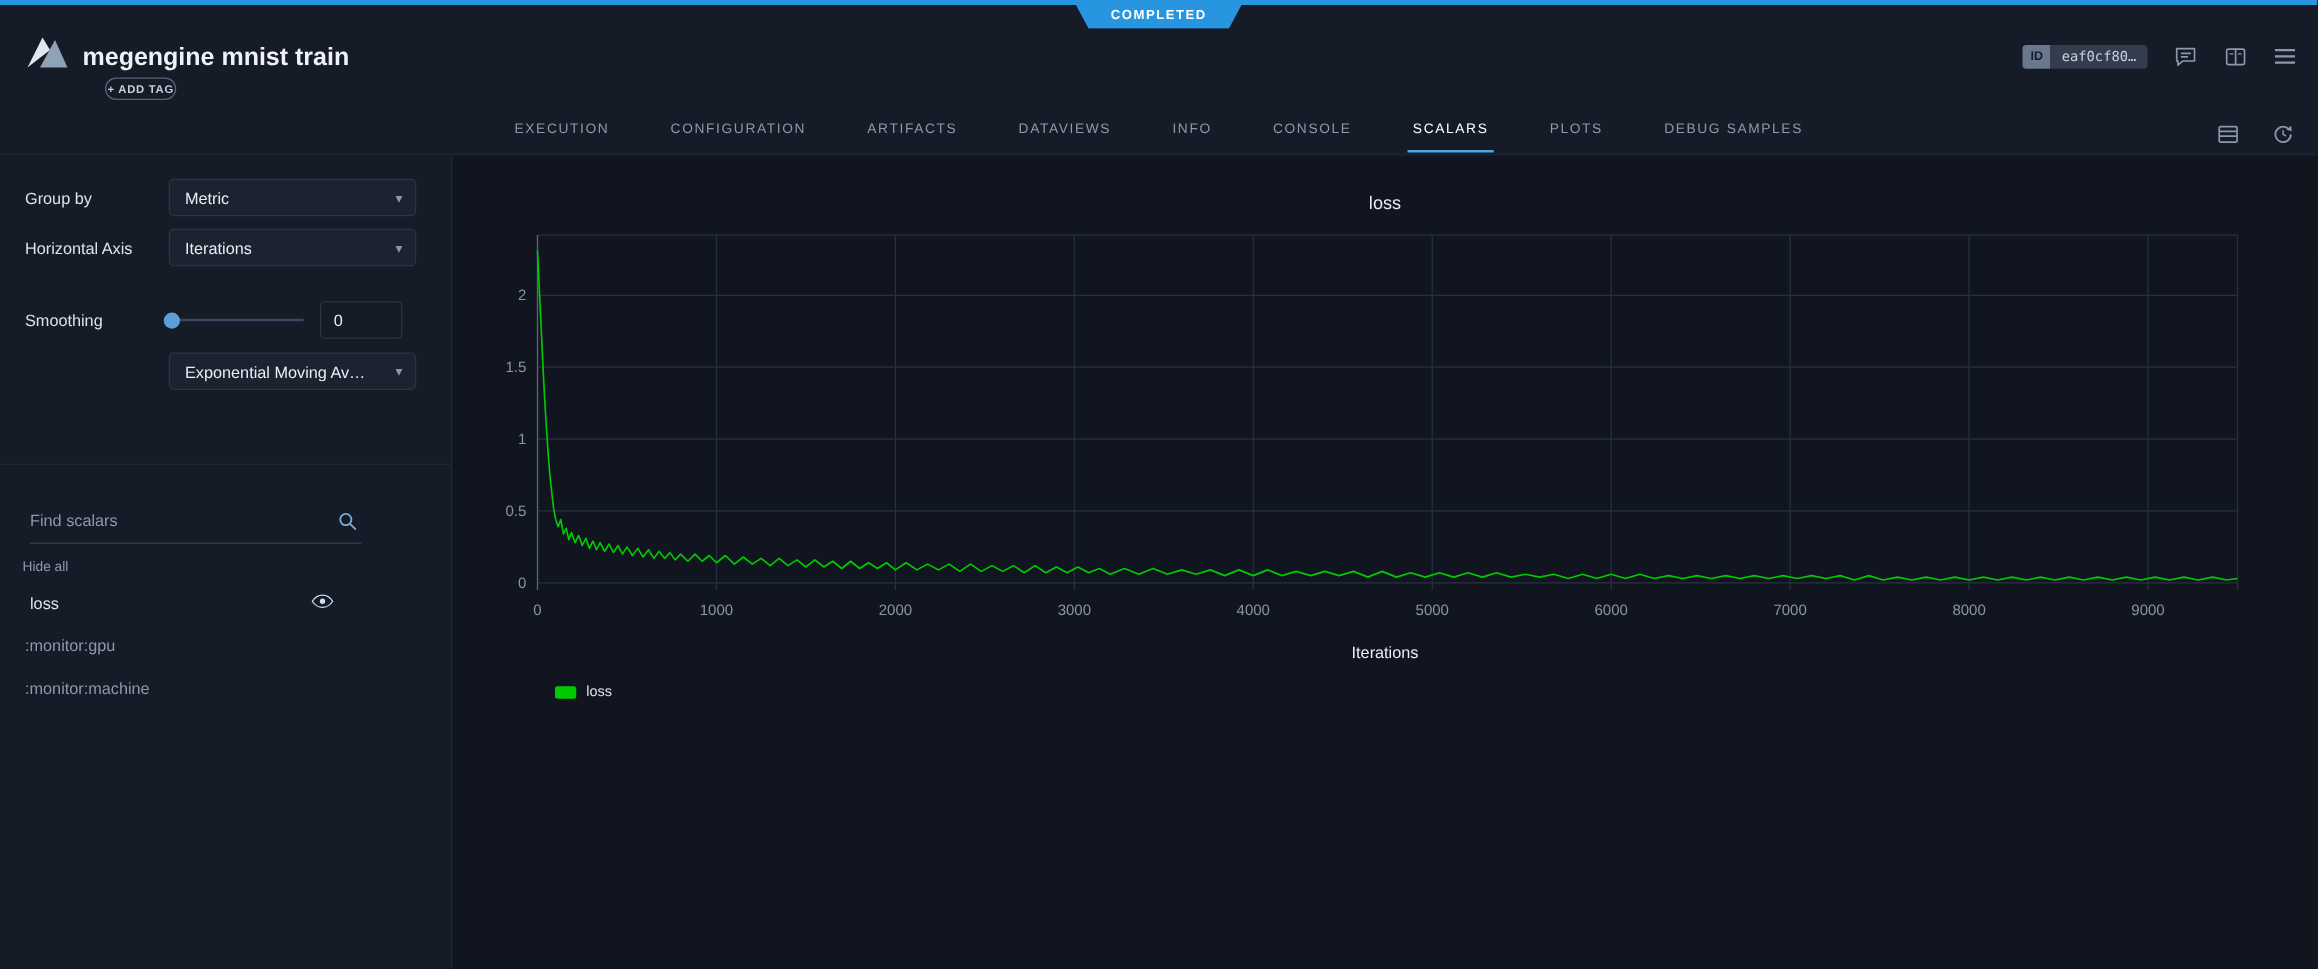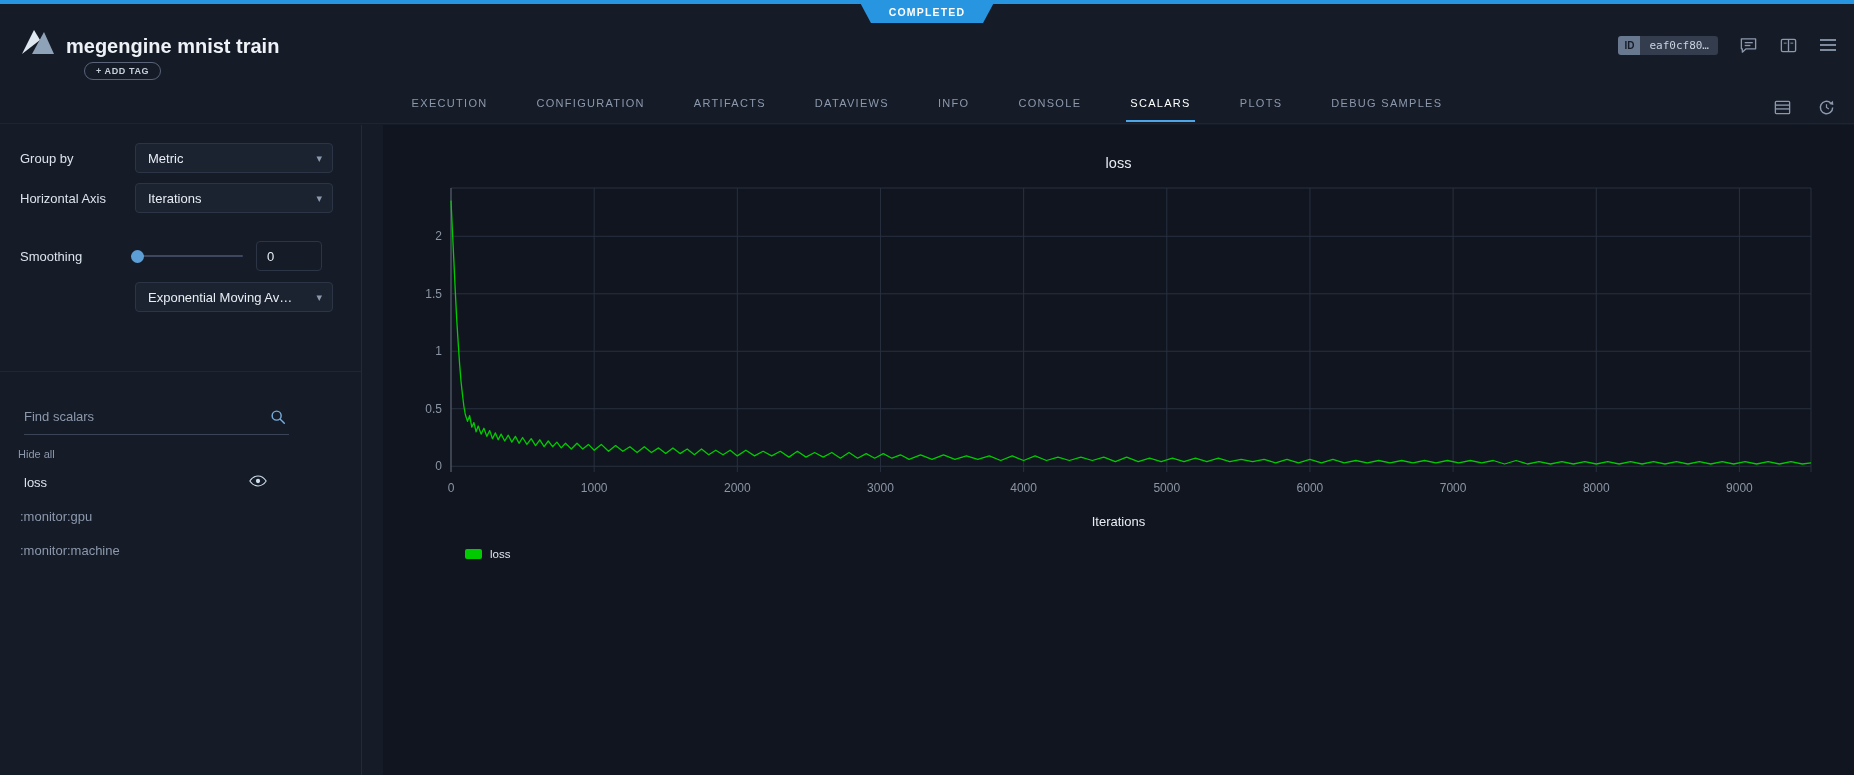--- a/index.html
+++ b/index.html
@@ -14,36 +14,36 @@
     position:absolute; top:0; left:50%; transform:translateX(-50%); z-index:7;
     background:#2795e0; color:#fff; font-size:10.5px; font-weight:700; letter-spacing:1.2px;
     padding:6px 30px 5px; clip-path:polygon(0 0,100% 0,91% 100%,9% 100%);
   }
   
   .header { position:absolute; top:4px; left:0; right:0; height:86px; }
   .logo { position:absolute; left:20px; top:22px; width:36px; height:32px; }
   .exp-title { position:absolute; left:66px; top:31px; font-size:20px; font-weight:700; color:#eef2f7; }
   .add-tag {
     position:absolute; left:84px; top:58px; font-size:9px; font-weight:700; letter-spacing:.6px;
-    color:#c6d0dd; border:1px solid #5a6478; border-radius:9px; padding:3px 11px; cursor:pointer;
+    color:#c6d0dd; border:1px solid #5a6478; border-radius:9px; padding:3px 1px; cursor:pointer;
   }
   .header-right { position:absolute; right:16px; top:26px; display:flex; align-items:center; gap:20px; height:30px; }
   .id-badge { display:flex; align-items:center; cursor:pointer; }
   .id-badge .id-key { background:#68788f; color:#151b27; font-weight:700; font-size:10px; padding:4px 6px; border-radius:3px 0 0 3px; }
   .id-badge .id-val { background:#333d4e; color:#c9d3df; font-family:"DejaVu Sans Mono", monospace; font-size:11px; padding:3px 9px; border-radius:0 3px 3px 0; }
   .hicon { width:20px; height:20px; display:flex; align-items:center; justify-content:center; cursor:pointer; }
   
   .tabbar { position:absolute; top:88px; left:0; right:0; height:36px; border-bottom:1px solid #1d2432; }
   .tabs { display:flex; justify-content:center; gap:21px; }
   .tab { position:relative; padding:9px 14px 13px; font-size:11px; letter-spacing:1.3px; color:#8c99ad; cursor:pointer; white-space:nowrap; }
   .tab.active { color:#ffffff; }
   .tab.active::after { content:""; position:absolute; left:10px; right:10px; bottom:0; height:2px; background:#4da6e8; }
   .tabbar-icons { position:absolute; right:18px; top:9px; display:flex; gap:24px; }
   
-  .main { position:absolute; top:125px; bottom:0; left:0; right:0; display:flex;gap:21px; }
+  .main { position:absolute; top:125px; bottom:0; left:0; right:0; display:flex; }
   .sidebar { width:362px; position:relative; background:#151b27; border-right:1px solid #232b3a; }
   .chart-panel { flex:1; position:relative; background:#11151f; }
   
   .side-label { position:absolute; left:20px; font-size:13px; color:#dce3ec; }
   .dropdown {
     position:absolute; left:135px; width:198px; height:30px; background:#1b2331;
     border:1px solid #2c3546; border-radius:4px; display:flex; align-items:center;
     justify-content:space-between; padding:0 10px 0 12px; font-size:13px; color:#e8edf4; cursor:pointer;
   }
   .dropdown .dd-value { white-space:nowrap; overflow:hidden; text-overflow:ellipsis; max-width:160px; }

